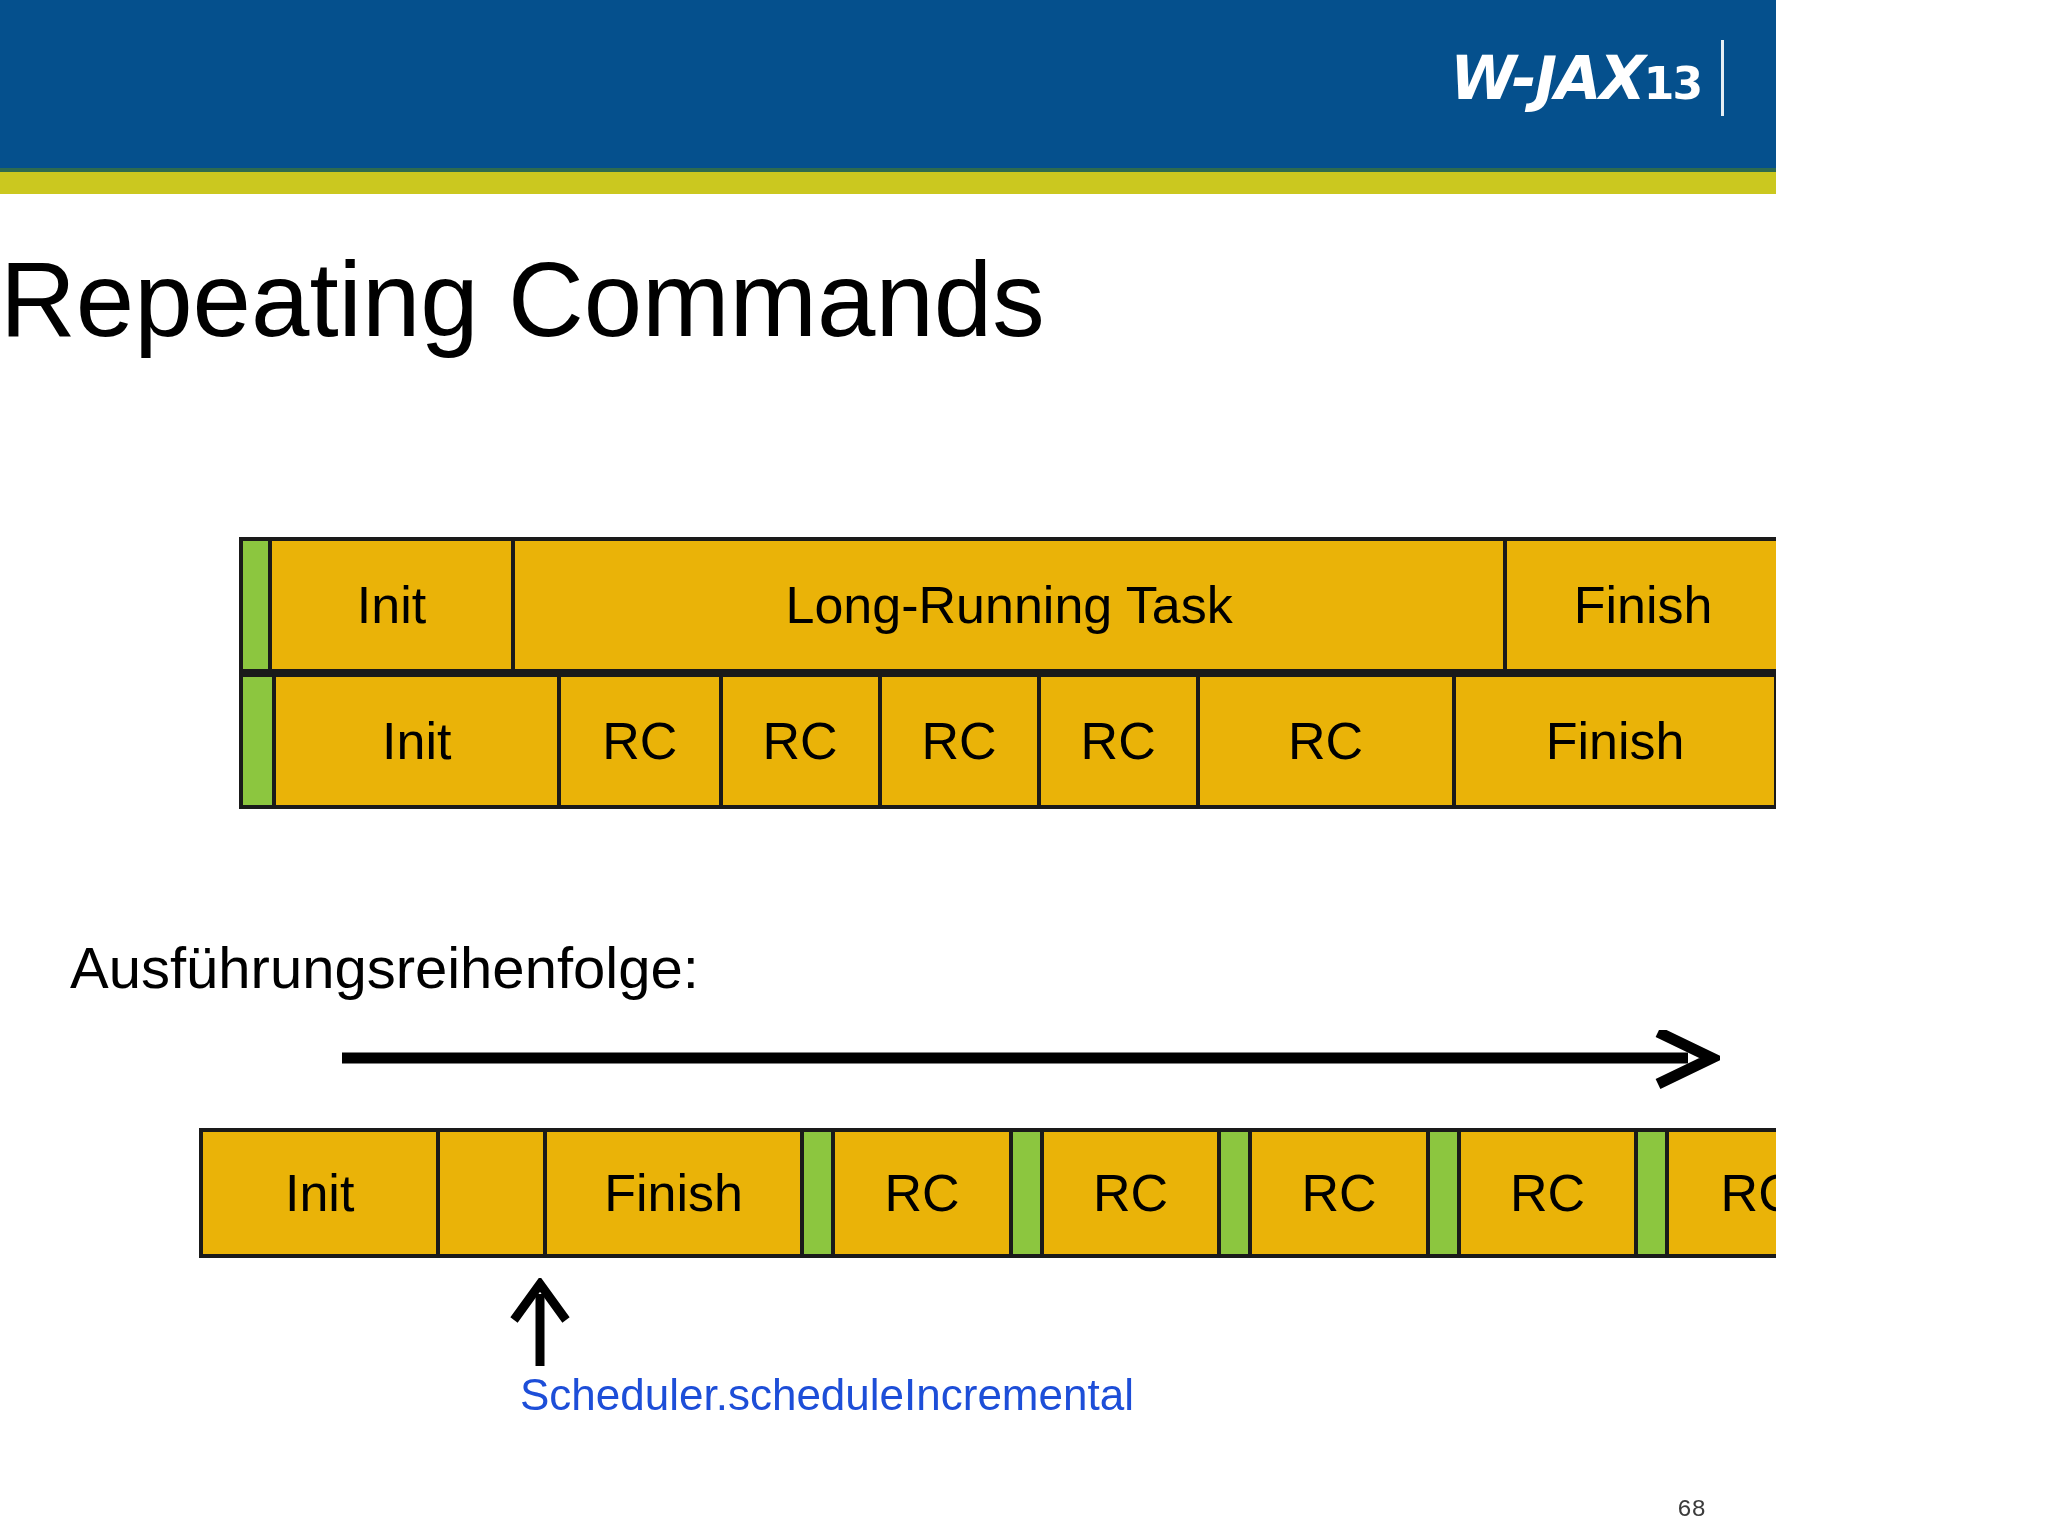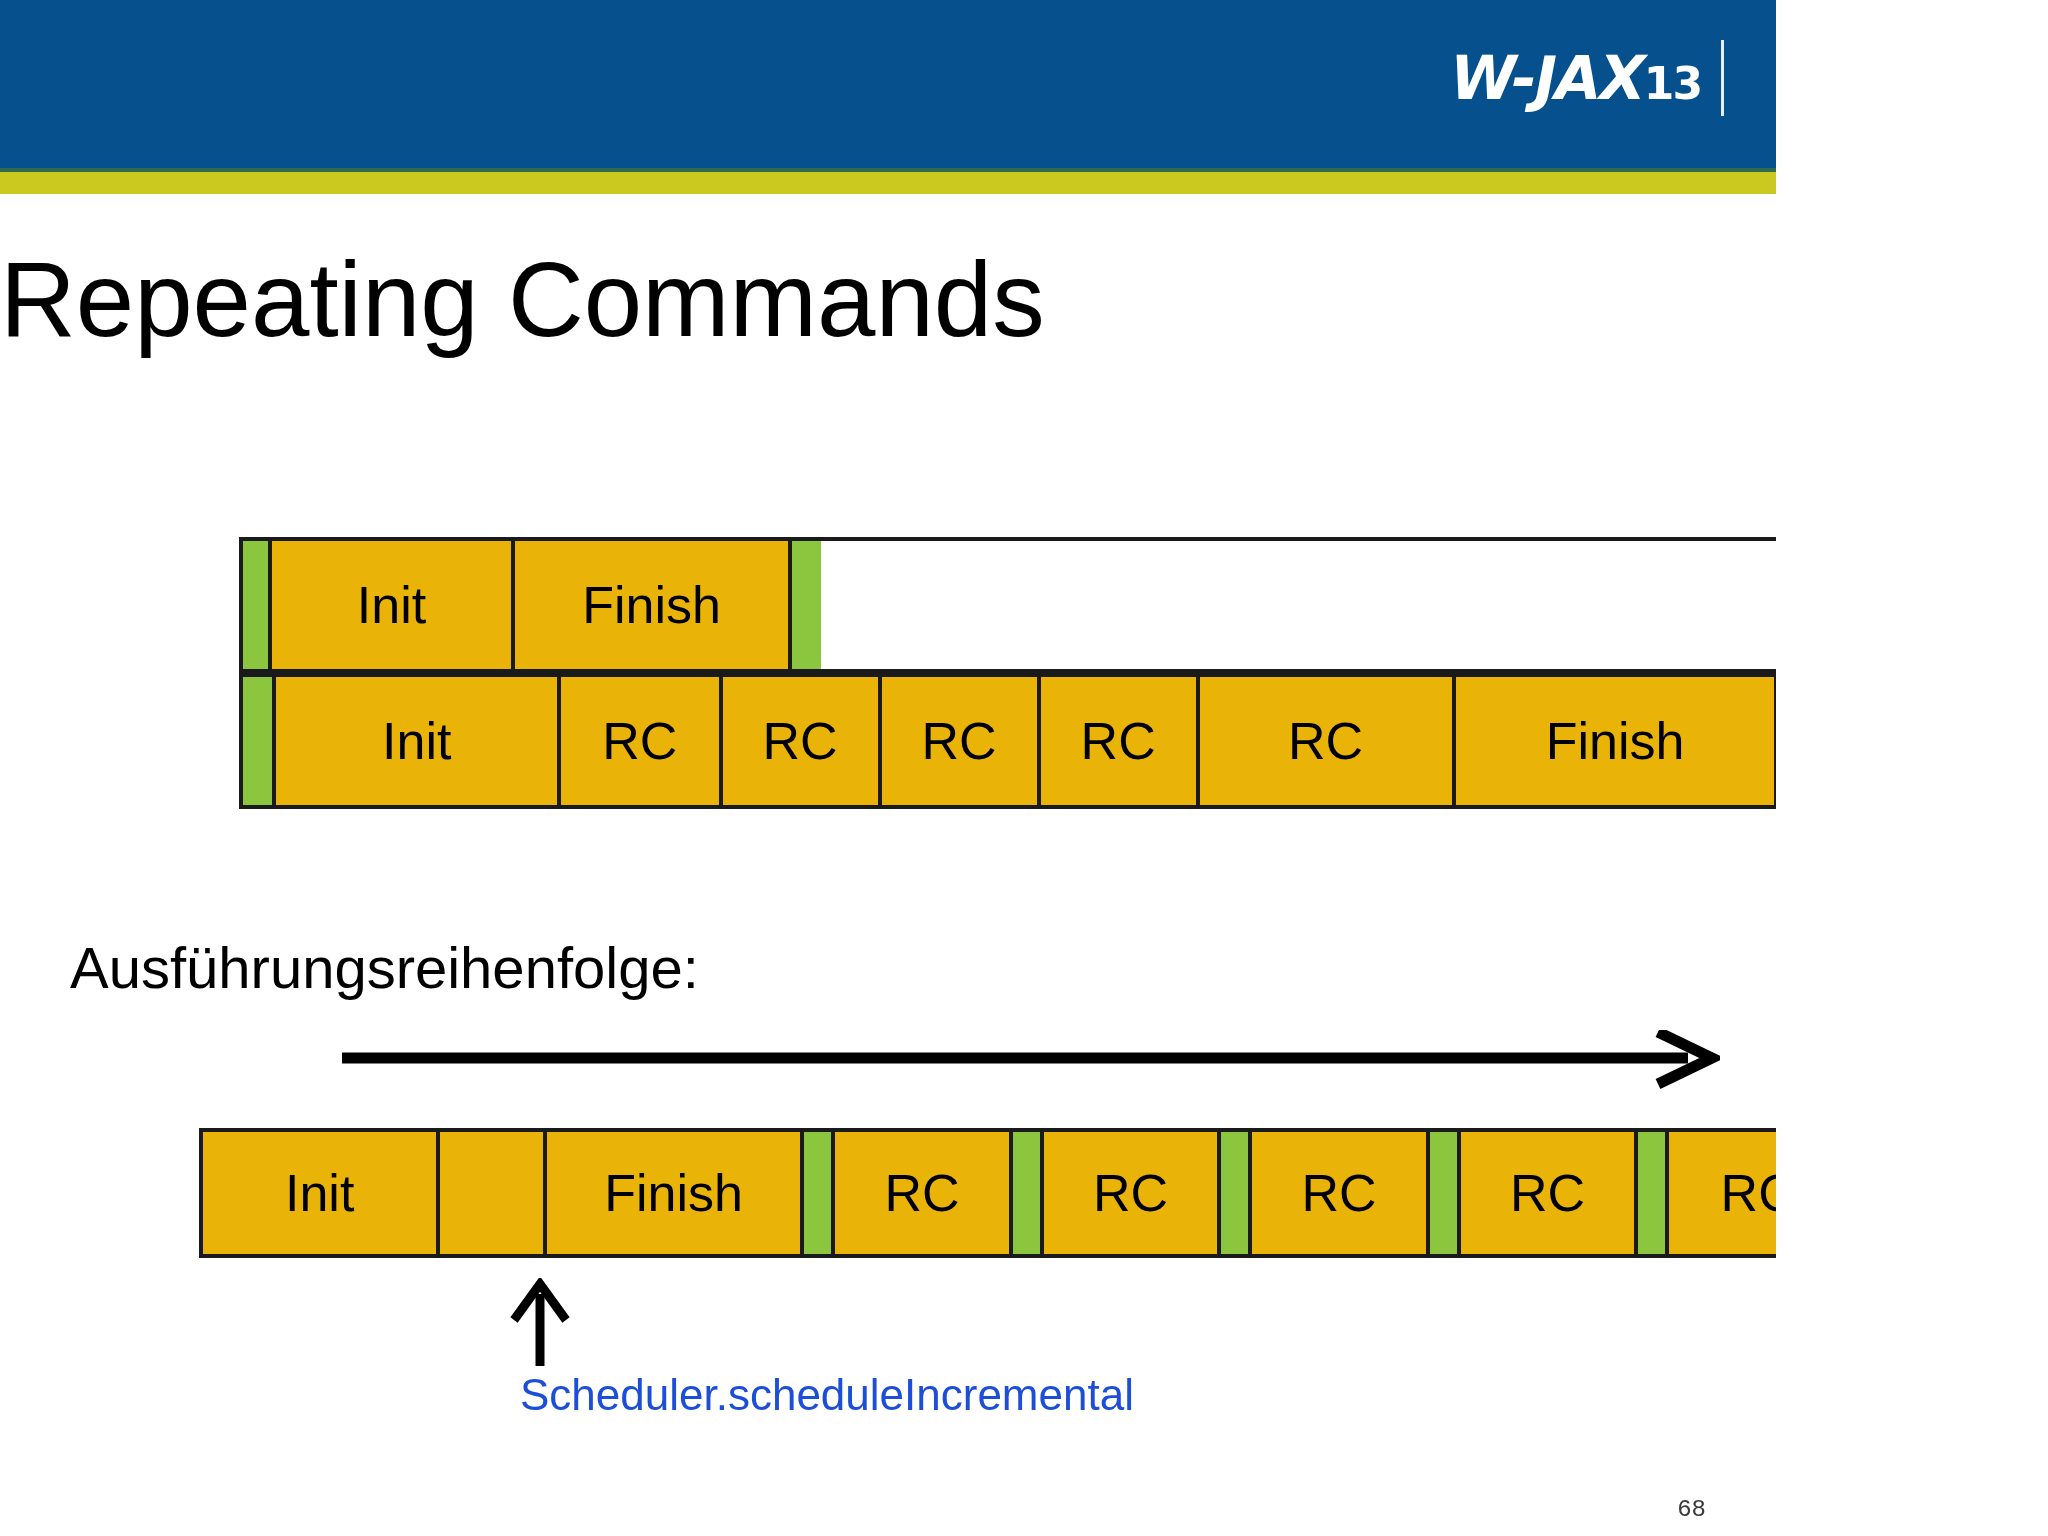--- a/index.html
+++ b/index.html
@@ -205,20 +205,23 @@
   </div>
 
   <div class="slide-title">Repeating Commands</div>
 
   <div id="top-diagram">
     <div class="row r1">
         <div class="cell green" style="flex: 0 0 1.82768%;"></div>
         <div class="cell" style="flex: 0 0 15.5352%;">
           <span>Init</span>
         </div>
+        <div class="cell" style="flex: 0 0 63.1854%;">
+          <span>Long-Running Task</span>
+        </div>
         <div class="cell" style="flex: 0 0 17.624%;">
           <span>Finish</span>
         </div>
         <div class="cell green" style="flex: 0 0 1.82768%;"></div>
       </div>
     <div class="row r2">
         <div class="cell green" style="flex: 0 0 2.13415%;"></div>
         <div class="cell" style="flex: 0 0 18.1402%;">
           <span>Init</span>
         </div>

